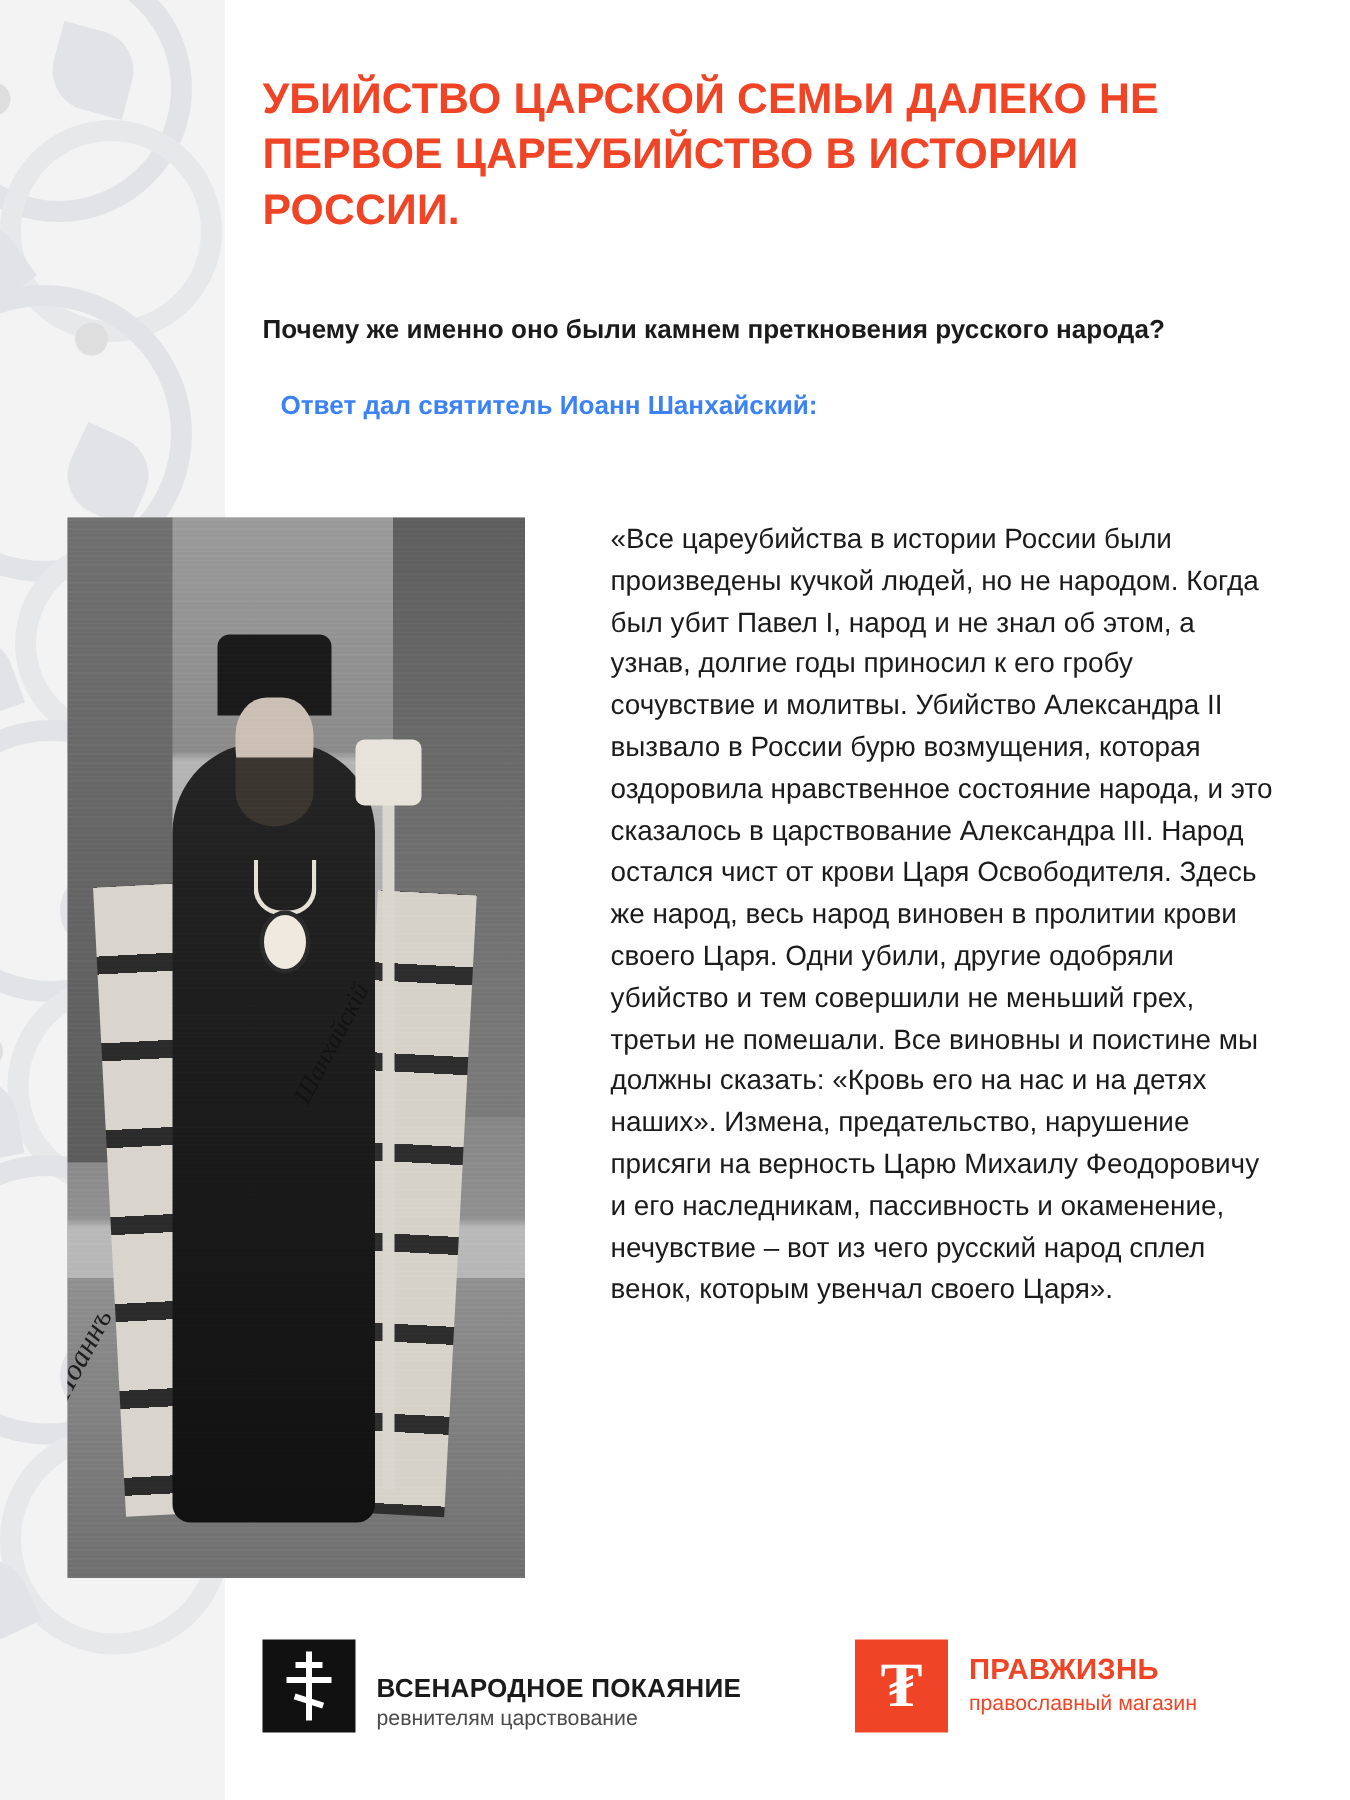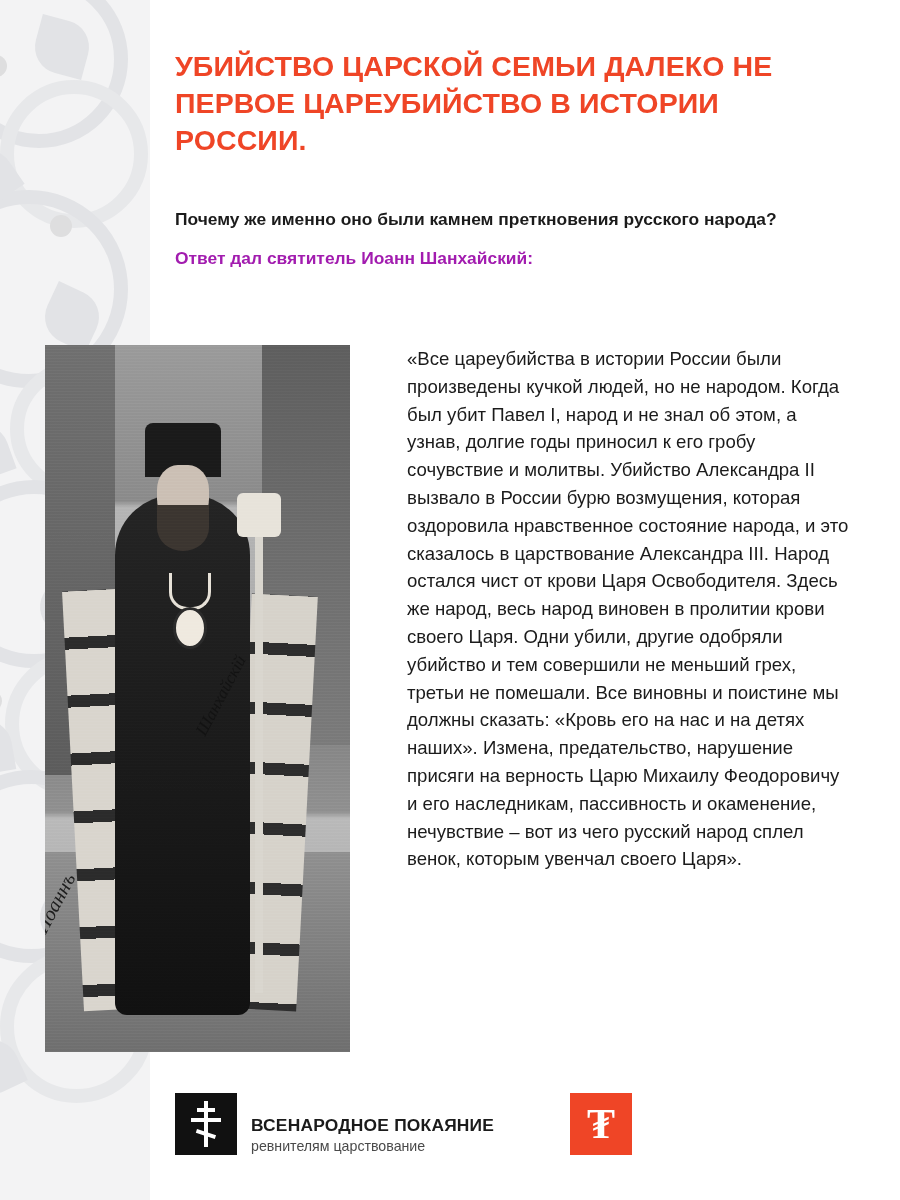--- a/index.html
+++ b/index.html
@@ -104,26 +104,26 @@
   .subhead {
     margin: 0;
     padding-top: 48px;
     font-size: 17.4px;
     line-height: 1.43;
     font-weight: bold;
     color: #1b1b1b;
     width: 640px;
   }
   .subhead2 {
-    margin: 0;
+    margin: 12px;
     padding-top: 14px;
     font-size: 17.4px;
     line-height: 1.43;
     font-weight: bold;
-    color: #a21caf;
+    color: #3b82f6;
     width: 640px;
   }
 
   
   .body-row {
     position: absolute;
     left: 0;
     top: 345px;
     width: 690px;
   }
@@ -381,17 +381,21 @@
       <div class="txt">
         <div class="t1">ВСЕНАРОДНОЕ ПОКАЯНИЕ</div>
         <div class="t2">ревнителям царствование</div>
       </div>
     </div>
 
     <div class="brand-right">
       <div class="logo-box">
         <div class="glyph">₮</div>
       </div>
+      <div class="txt">
+        <div class="t1">ПРАВЖИЗНЬ</div>
+        <div class="t2">православный магазин</div>
+      </div>
     </div>
 
   </div>
 
 </div>
 
 </body></html>

